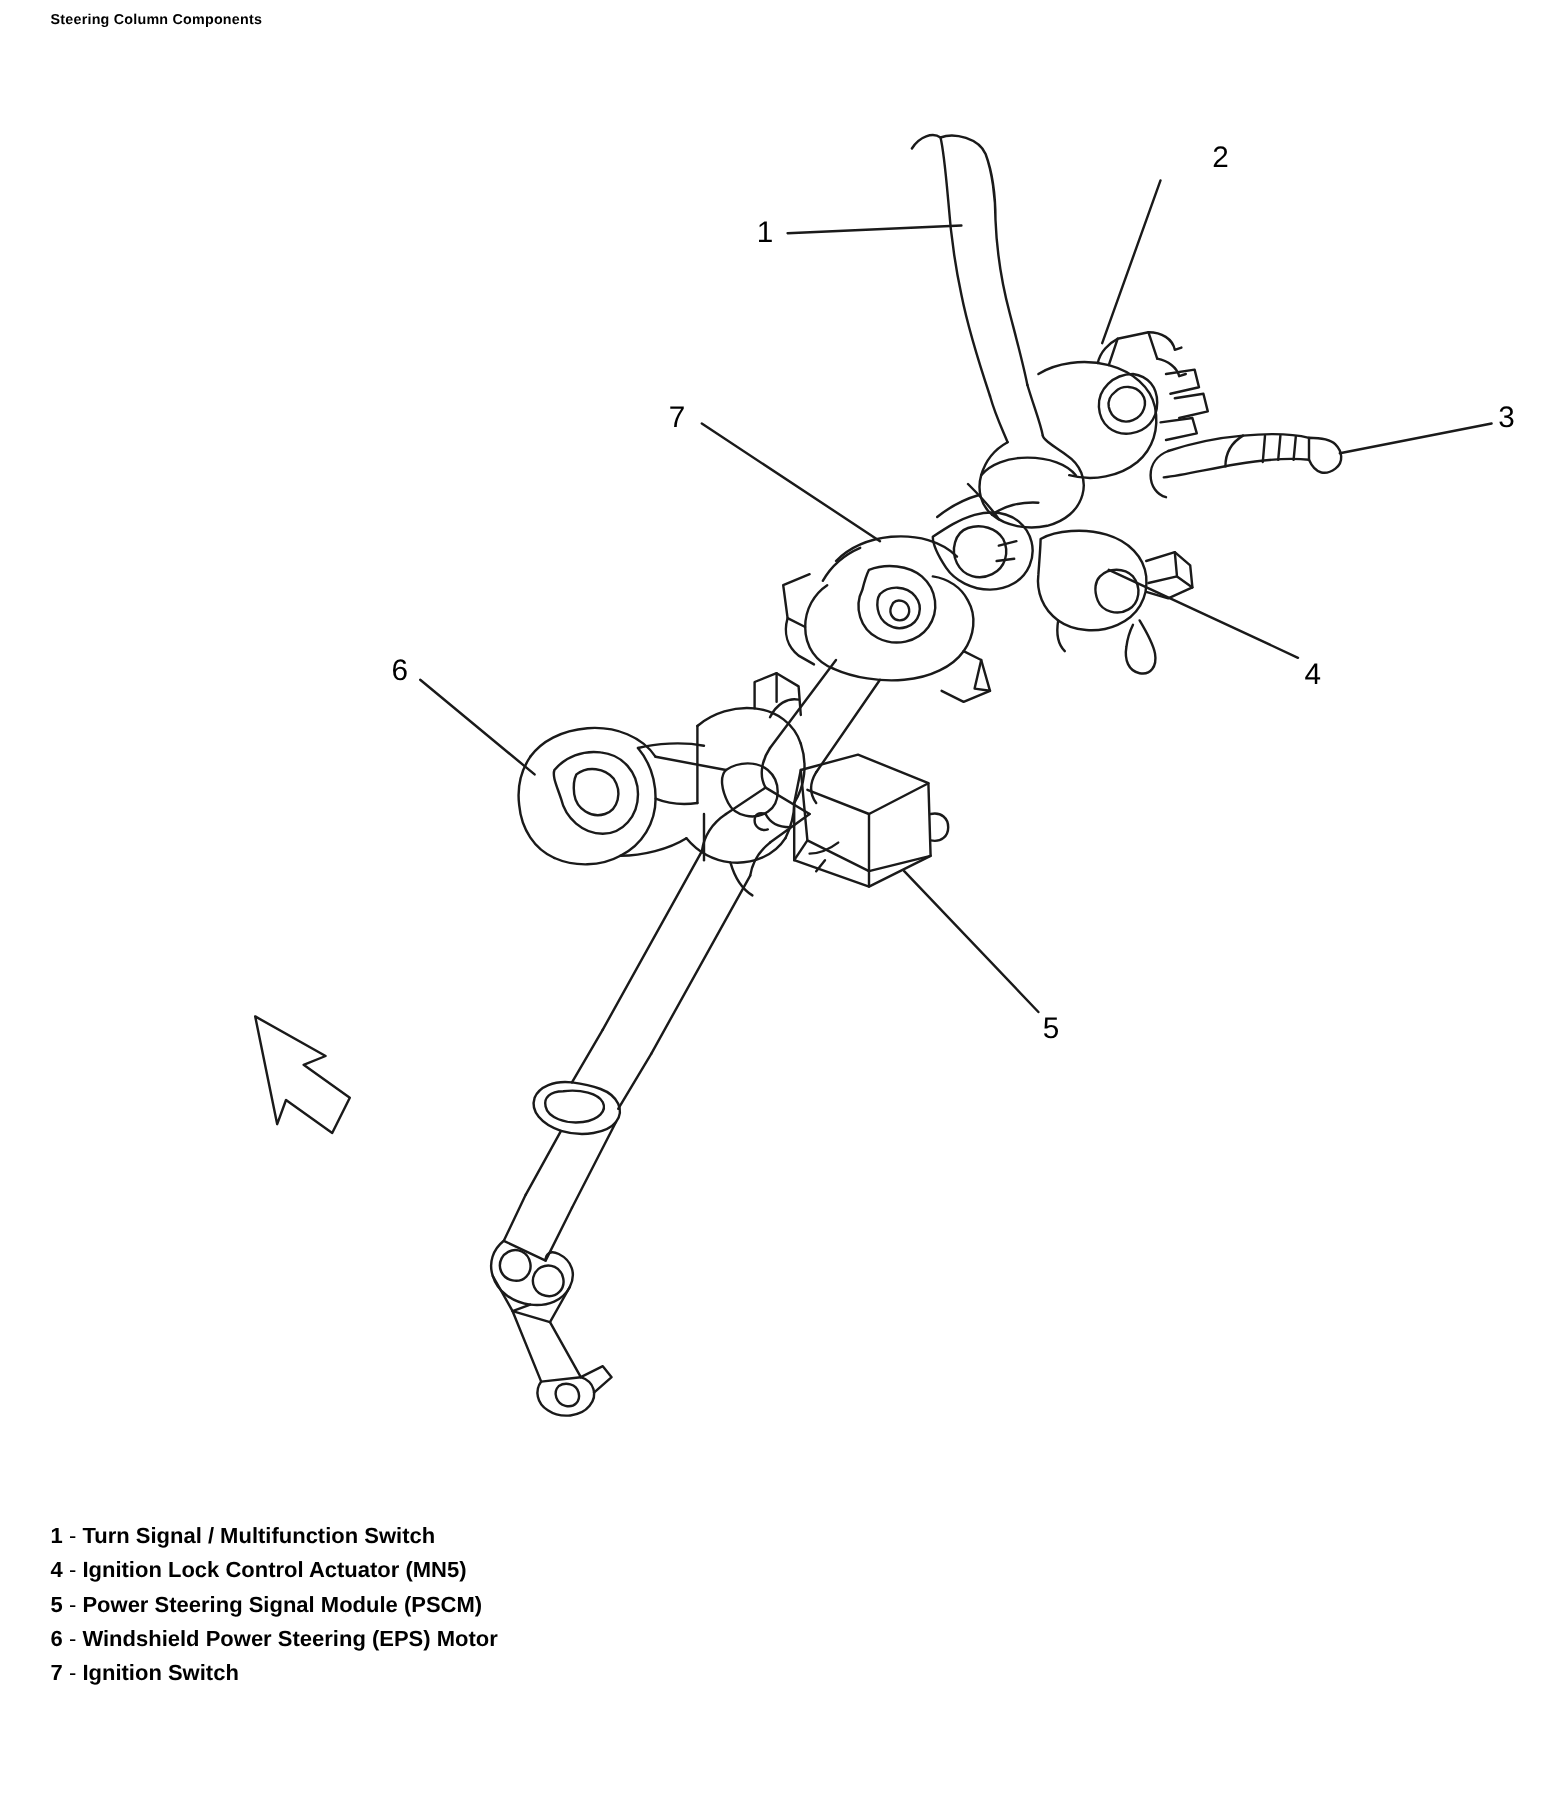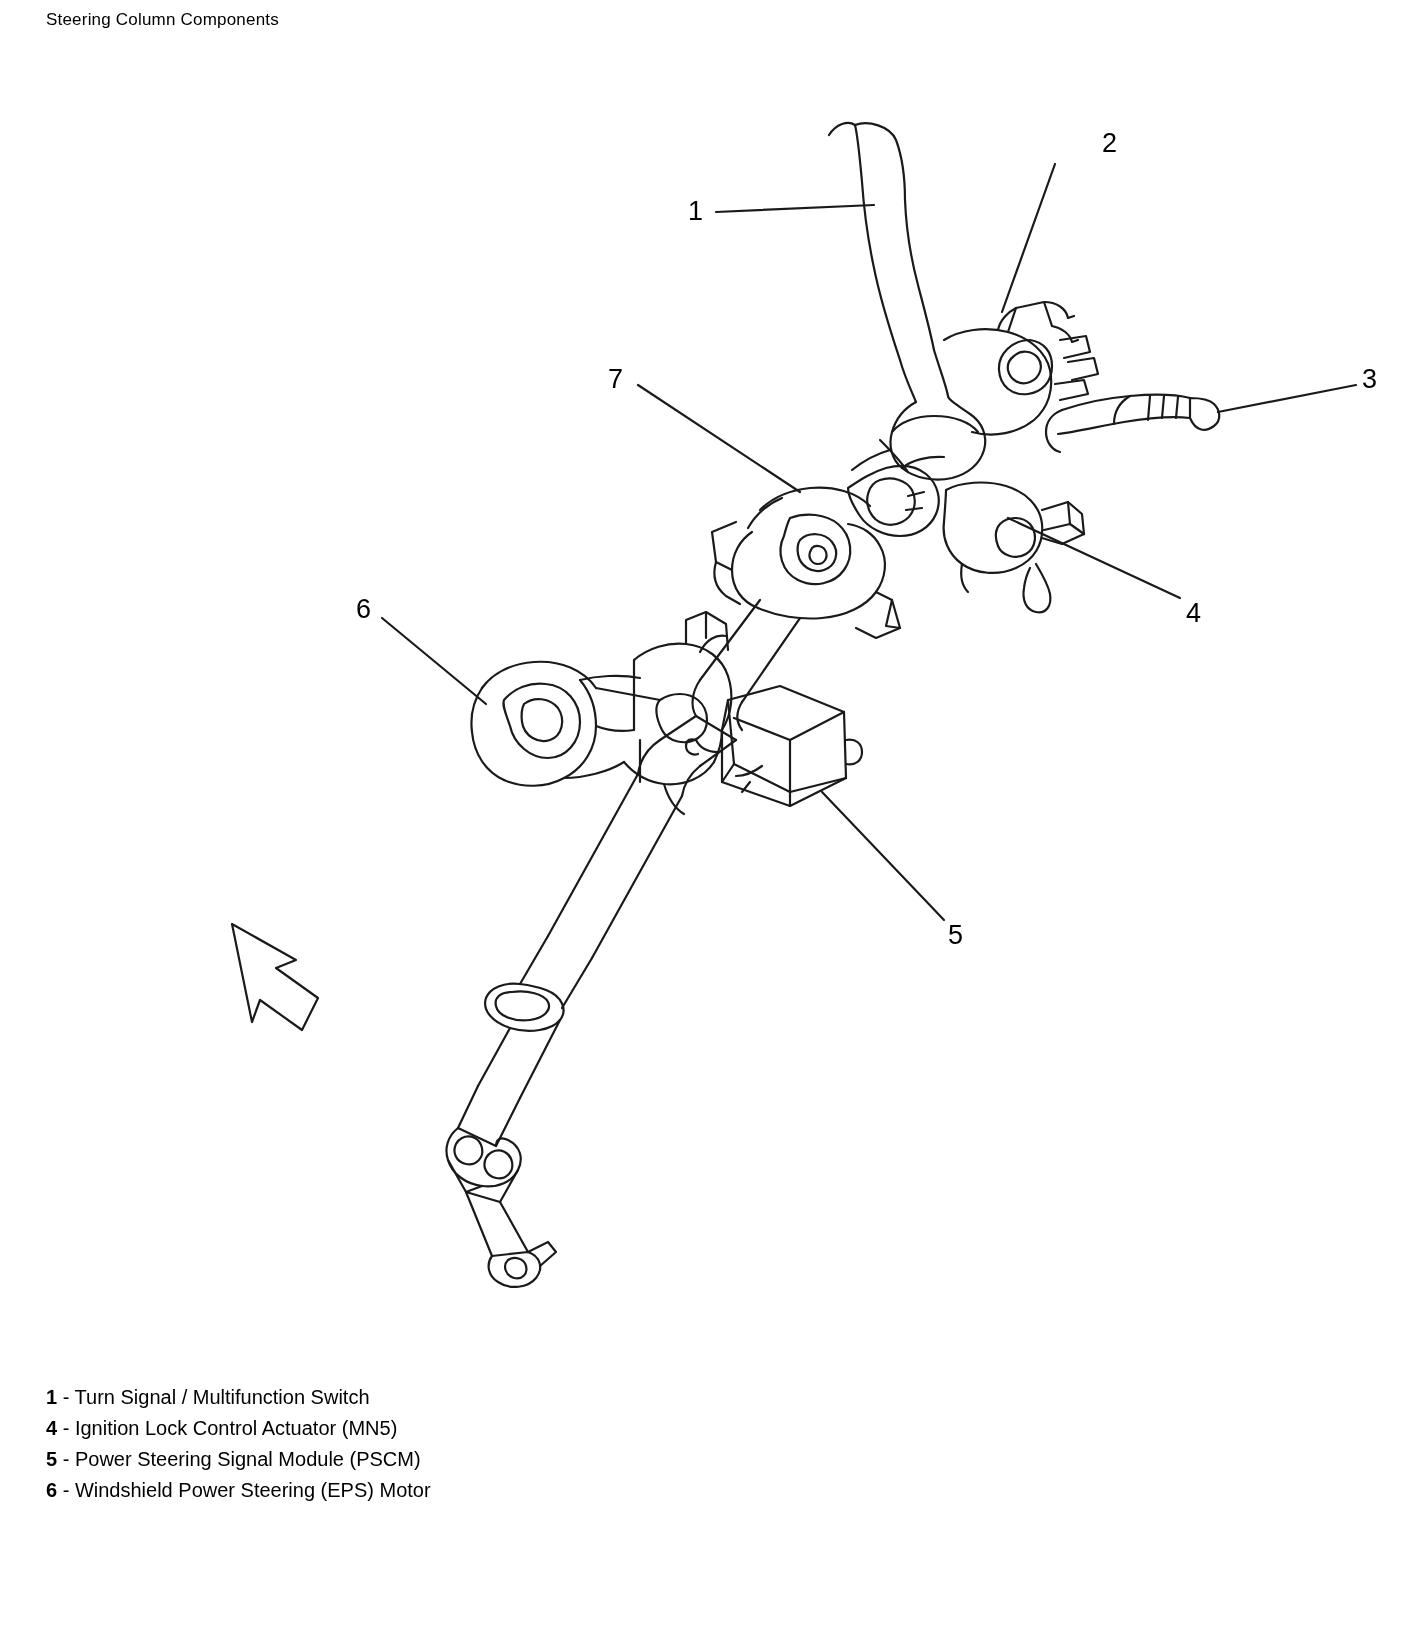--- a/index.html
+++ b/index.html
@@ -12,22 +12,22 @@
     height: 1648px;
     position: relative;
     font-family: "Liberation Sans", sans-serif;
     color: #000000;
     overflow: hidden;
   }
   #page-title {
     position: absolute;
     left: 46px;
     top: 10px;
-    font-size: 17px;
-    font-weight: normal;
+    font-size: 13px;
+    font-weight: bold;
     letter-spacing: 0.2px;
   }
   #diagram-area {
     position: absolute;
     left: 0;
     top: 40px;
     width: 1408px;
     height: 1290px;
   }
   #diagram-svg {
@@ -49,21 +49,21 @@
     line-height: 31px;
     white-space: nowrap;
   }
   .legend-num {
     font-weight: bold;
   }
   .legend-sep {
     font-weight: normal;
   }
   .legend-label {
-    font-weight: normal;
+    font-weight: bold;
     text-align: center;
   }
 </style>
 </head>
 <body>
 
 <div id="page-title">Steering Column Components</div>
 
 <div id="diagram-area">
 <svg id="diagram-svg" width="1408" height="1290" viewBox="0 0 1408 1290" xmlns="http://www.w3.org/2000/svg">
@@ -290,13 +290,18 @@
   <div class="legend-row">
     <span class="legend-num">5</span>
     <span class="legend-sep">-</span>
     <span class="legend-label">Power Steering Signal Module (PSCM)</span>
   </div>
   <div class="legend-row">
     <span class="legend-num">6</span>
     <span class="legend-sep">-</span>
     <span class="legend-label">Windshield Power Steering (EPS) Motor</span>
   </div>
+  <div class="legend-row">
+    <span class="legend-num">7</span>
+    <span class="legend-sep">-</span>
+    <span class="legend-label">Ignition Switch</span>
+  </div>
 </div>
 
 </body></html>

